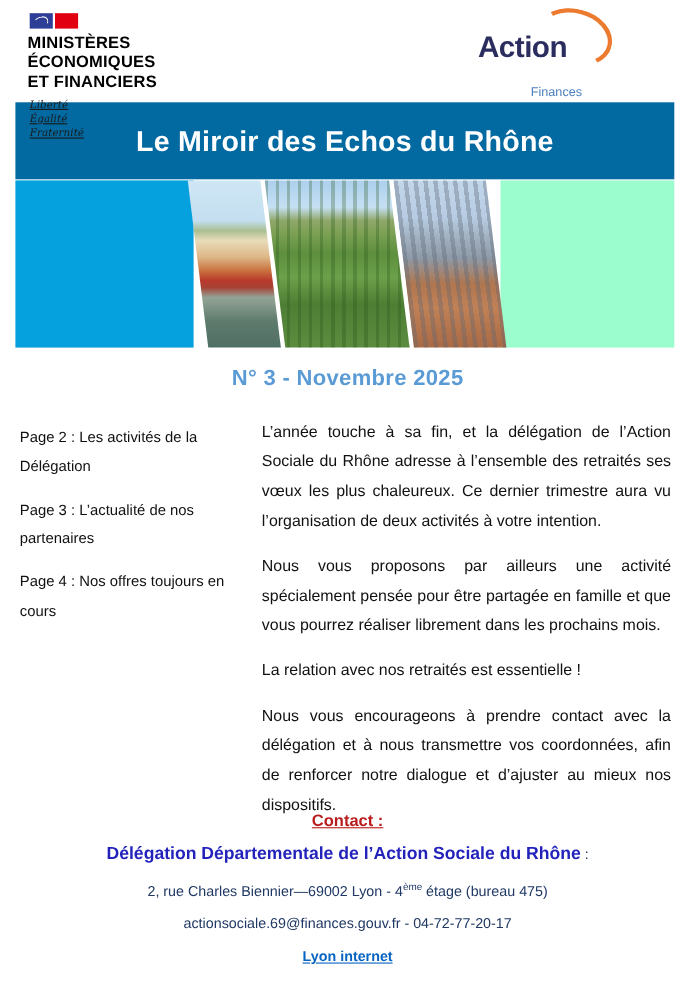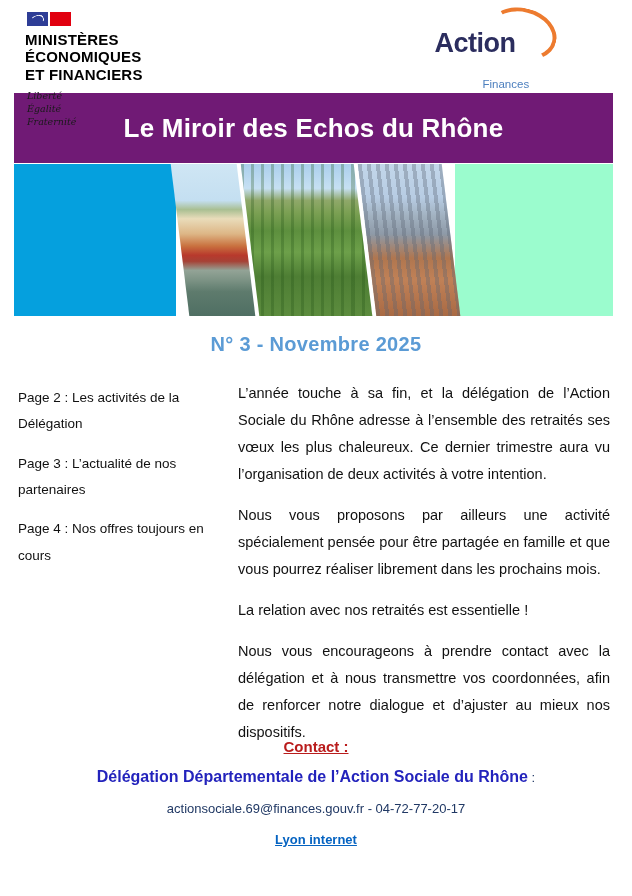--- a/index.html
+++ b/index.html
@@ -15,34 +15,34 @@
   
   .header { display:flex; justify-content:space-between; padding:12px 40px 0 25px; height:92px; }
   .gov-logo { width:190px; }
   .flag { display:flex; gap:2px; margin-bottom:5px; margin-left:2px; }
   .flag .b { width:21px; height:14px; background:#2E3D96; position:relative; }
   .flag .b::after { content:""; position:absolute; left:4px; top:3px; width:11px; height:7px;
      border:1.6px solid #fff; border-left-color:transparent; border-bottom-color:transparent;
      border-radius:60% 60% 50% 50%; transform:rotate(-14deg); }
   .flag .r { width:21px; height:14px; background:#E1000F; }
   .ministry { font-weight:bold; font-size:15px; line-height:1.16; color:#000; letter-spacing:.2px; }
-  .motto { margin-top:7px; font-family:"DejaVu Serif", serif; font-style:italic; font-size:9.5px; line-height:1.35; color:#1a1a1a; margin-left:2px; }
+  .motto { margin-top:7px; font-family:"DejaVu Serif", serif; font-style:italic; font-size:9.5px; line-height:1.35; color:#1a1a1a; margin-left:2px;text-decoration:underline; }
 
   .as-logo-wrap { width:185px; text-align:center; padding-top:4px; }
   .as-logo { position:relative; width:130px; margin:0 auto; height:62px; text-align:left; }
   .as-word1 { position:absolute; left:0; top:12px; font-size:27px; font-weight:bold; color:#2B2D5E; letter-spacing:-0.5px; }
   .as-word2 { position:absolute; left:33px; top:34px; font-size:27px; font-weight:bold; color:#2B2D5E; letter-spacing:-0.5px; }
   .as-word3 { position:absolute; left:48px; top:62px; font-size:11.5px; color:#4C7FBE; }
   .as-arc { position:absolute; left:52px; top:-8px; width:70px; height:52px;
      border:4px solid transparent; border-top-color:#ED7B2F; border-right-color:#ED7B2F;
      border-radius:50%; transform:rotate(14deg); }
   .as-email { margin-top:26px; font-size:12px; font-weight:bold; color:#1F3864; white-space:nowrap; }
 
   
-  .banner { margin:1px 19px 0 14px; height:70px; background:#701a75;
+  .banner { margin:1px 19px 0 14px; height:70px; background:#0369a1;
      display:flex; align-items:center; justify-content:center; }
   .banner h1 { color:#fff; font-size:26px; font-weight:bold; letter-spacing:.2px; }
 
   
   .strip { margin:1px 19px 0 14px; height:152px; display:flex; gap:4px; }
   .block-cyan { width:162px; background:#05A0DE; }
   .block-mint { flex:1; background:#9BFCCE; }
   .photo { height:152px; transform:skewX(7deg); }
   .photo1 { width:66px;
     background:
@@ -133,15 +133,18 @@
     <p>La relation avec nos retraités est essentielle !</p>
     <p>Nous vous encourageons à prendre contact avec la délégation et à nous transmettre vos coordonnées, afin de renforcer notre dialogue et d’ajuster au mieux nos dispositifs.</p>
   </div>
 </div>
 
 <div class="contact">
   <div><span class="c-heading">Contact :</span></div>
   <div class="c-org">
     <span>Délégation Départementale de l’Action Sociale du Rhône</span><span class="suffix"> :</span>
   </div>
+  <div class="c-address">
+    <span>2, rue Charles Biennier—69002 Lyon - 4</span><sup>ème</sup><span> étage (bureau 475)</span>
+  </div>
   <div class="c-mail">actionsociale.69@finances.gouv.fr - 04-72-77-20-17</div>
   <div><span class="c-link">Lyon internet</span></div>
 </div>
 
 </body></html>

